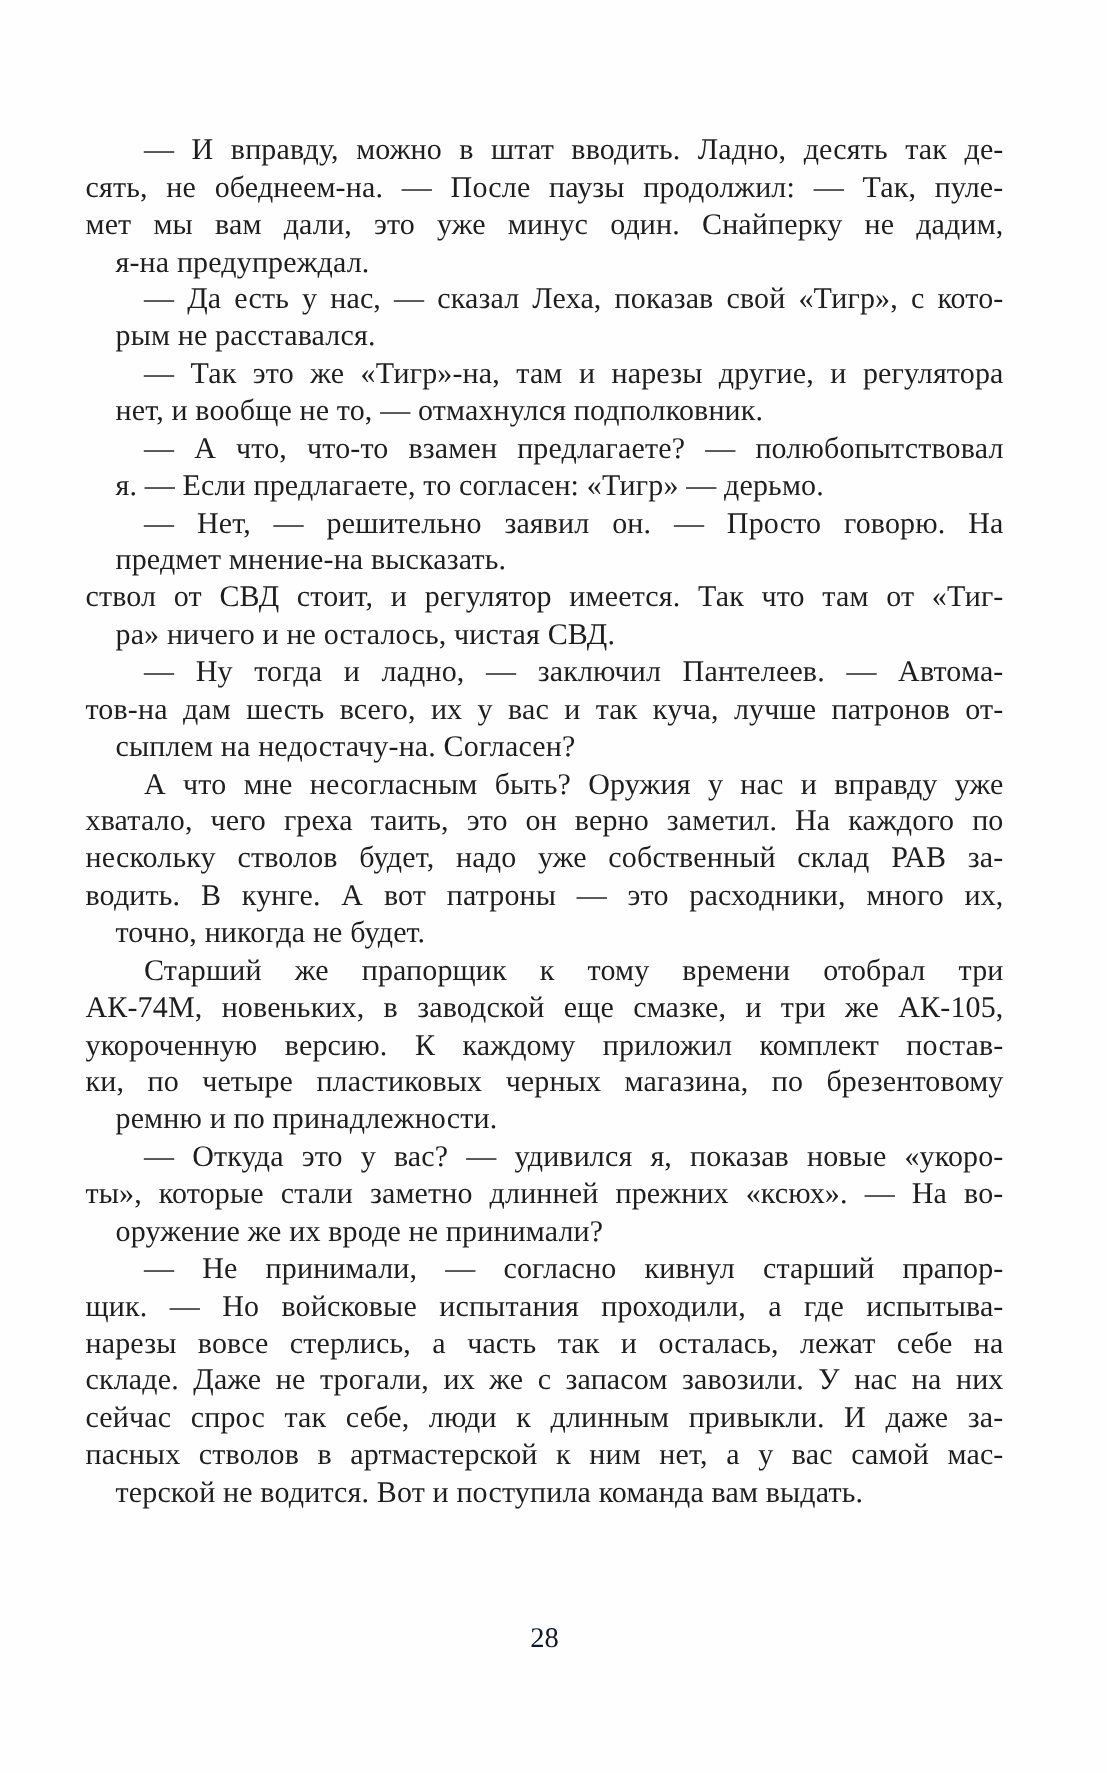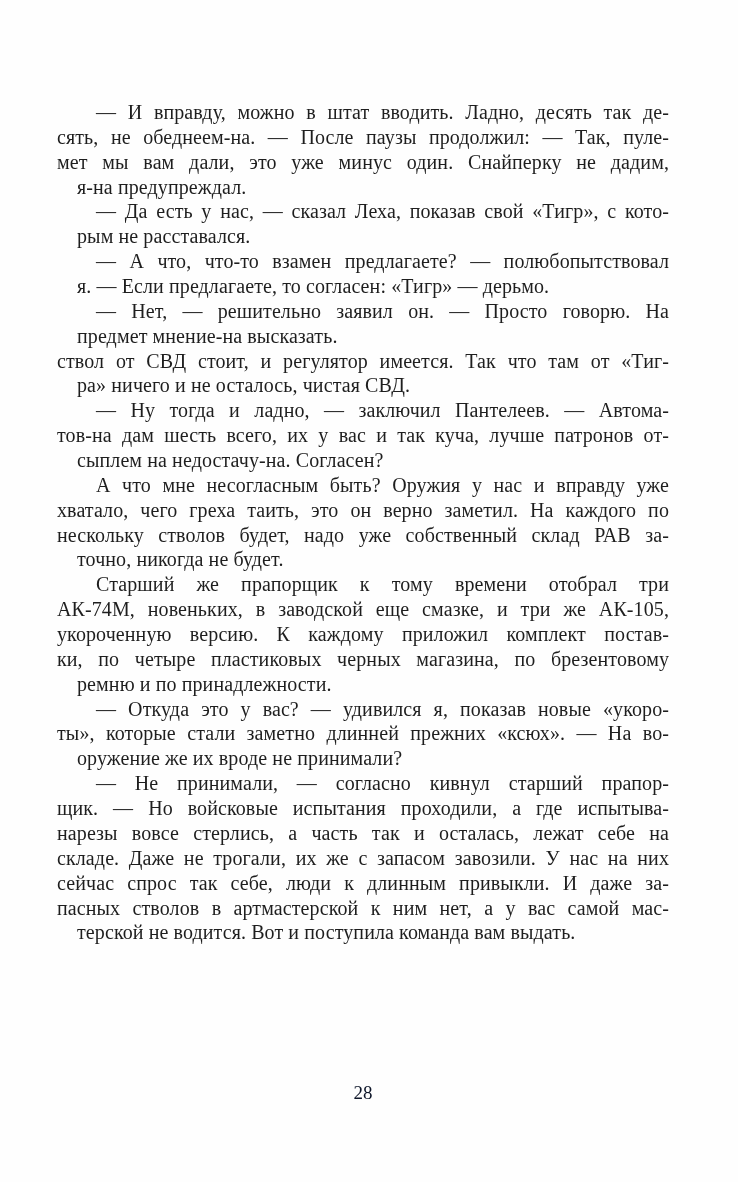--- a/index.html
+++ b/index.html
@@ -14,21 +14,21 @@
     width: 738px;
     height: 1182px;
     background: #fefefe;
     font-family: "Liberation Serif", "DejaVu Serif", serif;
     color: #1e1e1e;
     overflow: hidden;
   }
   .text-block {
     position: absolute;
     left: 57px;
-    top: 100px;
+    top: 88px;
     width: 612px;
   }
   .paragraph {
     margin: 0;
     padding: 0;
   }
   .line {
     font-size: 20px;
     line-height: 24.87px;
     height: 24.87px;
@@ -65,40 +65,45 @@
         <div class="line first">— И вправду, можно в штат вводить. Ладно, десять так де-</div>
         <div class="line">сять, не обеднеем-на. — После паузы продолжил: — Так, пуле-</div>
         <div class="line">мет мы вам дали, это уже минус один. Снайперку не дадим,</div>
         <div class="line plast">я-на предупреждал.</div>
       </div>
       <div class="paragraph">
         <div class="line first">— Да есть у нас, — сказал Леха, показав свой «Тигр», с кото-</div>
         <div class="line plast">рым не расставался.</div>
       </div>
       <div class="paragraph">
+        <div class="line first">— Так это же «Тигр»-на, там и нарезы другие, и регулятора</div>
+        <div class="line plast">нет, и вообще не то, — отмахнулся подполковник.</div>
+      </div>
+      <div class="paragraph">
         <div class="line first">— А что, что-то взамен предлагаете? — полюбопытствовал</div>
         <div class="line plast">я. — Если предлагаете, то согласен: «Тигр» — дерьмо.</div>
       </div>
       <div class="paragraph">
         <div class="line first">— Нет, — решительно заявил он. — Просто говорю. На</div>
         <div class="line plast">предмет мнение-на высказать.</div>
       </div>
       <div class="paragraph">
         <div class="line">ствол от СВД стоит, и регулятор имеется. Так что там от «Тиг-</div>
         <div class="line plast">ра» ничего и не осталось, чистая СВД.</div>
       </div>
       <div class="paragraph">
         <div class="line first">— Ну тогда и ладно, — заключил Пантелеев. — Автома-</div>
         <div class="line">тов-на дам шесть всего, их у вас и так куча, лучше патронов от-</div>
         <div class="line plast">сыплем на недостачу-на. Согласен?</div>
       </div>
       <div class="paragraph">
         <div class="line first">А что мне несогласным быть? Оружия у нас и вправду уже</div>
         <div class="line">хватало, чего греха таить, это он верно заметил. На каждого по</div>
         <div class="line">нескольку стволов будет, надо уже собственный склад РАВ за-</div>
+        <div class="line">водить. В кунге. А вот патроны — это расходники, много их,</div>
         <div class="line plast">точно, никогда не будет.</div>
       </div>
       <div class="paragraph">
         <div class="line first">Старший же прапорщик к тому времени отобрал три</div>
         <div class="line">АК-74М, новеньких, в заводской еще смазке, и три же АК-105,</div>
         <div class="line">укороченную версию. К каждому приложил комплект постав-</div>
         <div class="line">ки, по четыре пластиковых черных магазина, по брезентовому</div>
         <div class="line plast">ремню и по принадлежности.</div>
       </div>
       <div class="paragraph">

